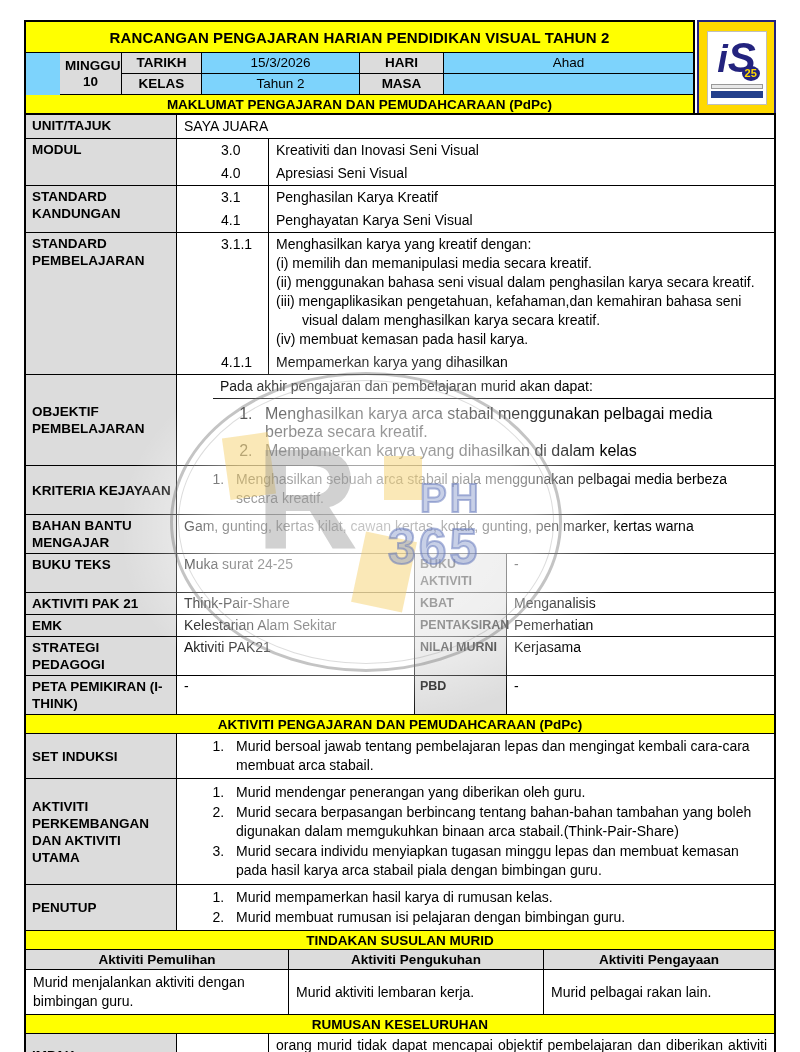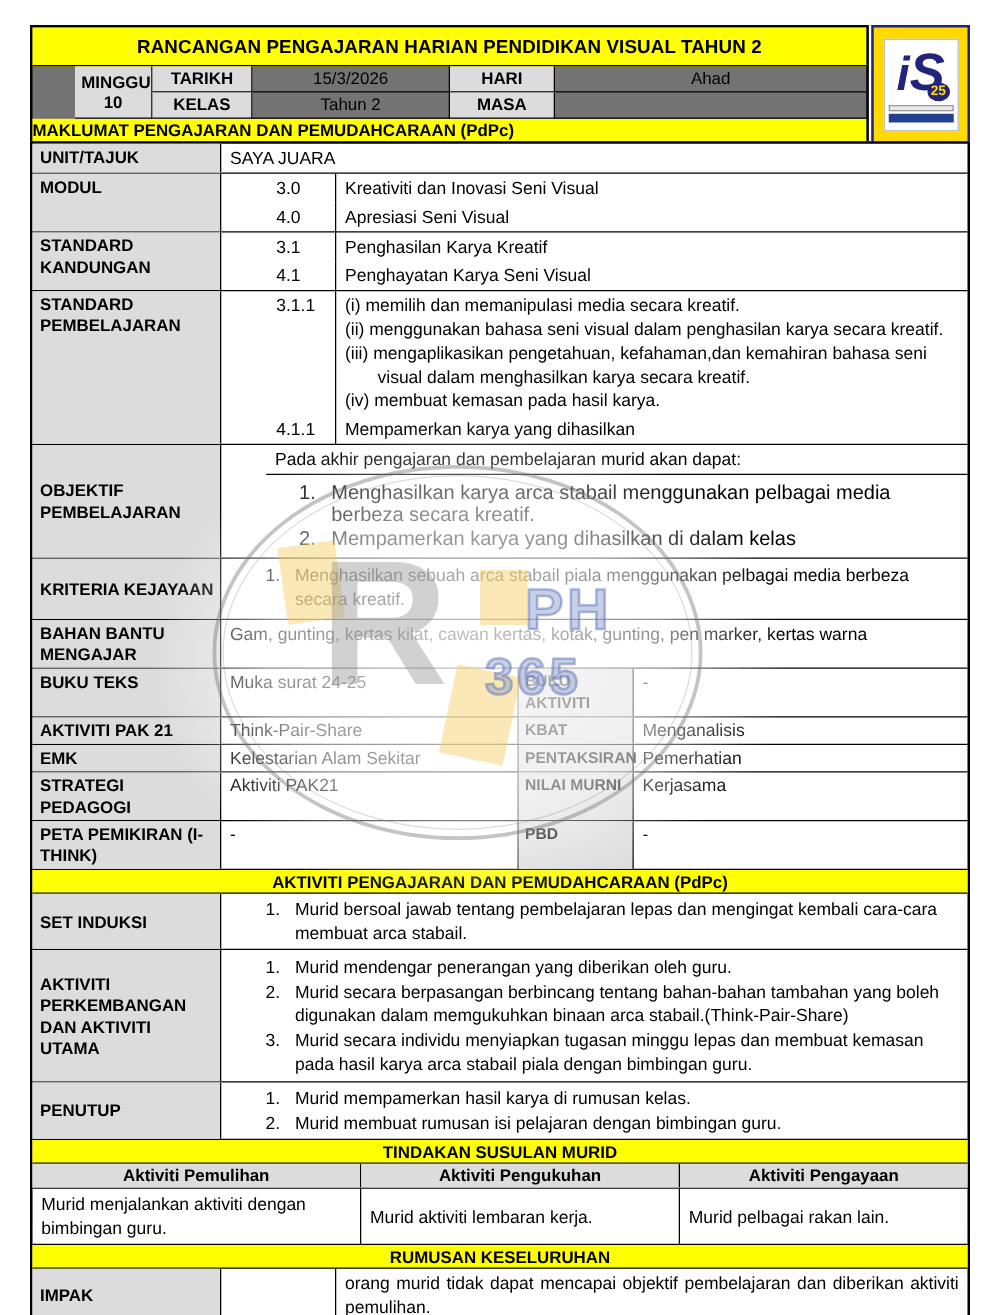--- a/index.html
+++ b/index.html
@@ -7,37 +7,37 @@
   body {
     font-family: "Liberation Sans", sans-serif;
     color: #000;
     position: relative;
     overflow: hidden;
   }
   .doc { position: relative; width: 752px; margin: 20px 24px 0 24px; }
 
   
   .tophdr { display: flex; align-items: stretch; }
-  .tophdr-table { width: 671px; border: 2px solid #000; background: #737373; }
+  .tophdr-table { width: 671px; border: 2px solid #000; background: #7dd3fc; }
   .title-band {
     background: #ffff00; font-weight: bold; font-size: 15px;
     text-align: center; padding: 7px 2px 6px; border-bottom: 1px solid #000;
     letter-spacing: .1px;
   }
   .info-grid { display: grid; grid-template-columns: 62px 80px 158px 84px 1fr; padding-left: 34px; }
   .ig-cell { border-right: 1px solid #000; border-bottom: 1px solid #000; padding: 2px 5px; font-size: 13.5px; min-height: 21px; text-align: center; }
   .ig-cell:nth-child(5n) { border-right: none; }
   .ig-lab { background: #dcdcdc; font-weight: bold; }
   .ig-minggu {
     grid-row: span 2; background: #dcdcdc; font-weight: bold; text-align: center;
     display: flex; flex-direction: column; justify-content: center; gap: 1px;
   }
   .maklumat-band {
     background: #ffff00; font-weight: bold; font-size: 13.5px;
-    text-align: left; padding: 2px 0 1px;
+    text-align: center; padding: 2px 0 1px;
   }
 
   
   .logo {
     width: 79px; margin-left: 2px; border: 2px solid #23237e;
     background: #ffd900; display: flex; align-items: center; justify-content: center;
   }
   .logo-inner {
     width: 60px; height: 74px; background: #fff; border: 1px solid #bfbfbf;
     display: flex; flex-direction: column; align-items: center; justify-content: center;
@@ -107,22 +107,22 @@
   .wm-b2 { left: 334px; top: 516px; width: 52px; height: 72px; transform: rotate(12deg); }
   .wm-b3 { left: 202px; top: 415px; width: 46px; height: 62px; transform: rotate(-8deg); }
   .wm-R {
     position: absolute; left: 232px; top: 408px; font-size: 142px; line-height: 1;
     font-weight: 700; color: rgba(135,135,135,.38);
   }
   .wm-PH, .wm-365 {
     position: absolute; font-weight: 900; letter-spacing: 3px;
     color: rgba(124,142,198,.42); -webkit-text-stroke: 2px rgba(95,115,185,.5);
   }
-  .wm-PH { left: 396px; top: 440px; font-size: 46px; }
-  .wm-365 { left: 364px; top: 498px; font-size: 41px; }
+  .wm-PH { left: 396px; top: 456px; font-size: 40px; }
+  .wm-365 { left: 364px; top: 498px; font-size: 50px; }
 </style>
 </head>
 <body>
 
 <div class="doc">
 
   <div class="tophdr">
     <div class="tophdr-table">
       <div class="title-band">RANCANGAN PENGAJARAN HARIAN PENDIDIKAN VISUAL TAHUN 2</div>
       <div class="info-grid">
@@ -187,20 +187,21 @@
         </div>
       </div>
     </div>
 
     <div class="row">
       <div class="c-label">STANDARD PEMBELAJARAN</div>
       <div class="flexcol">
         <div class="numline" style="flex:1">
           <div class="c-num nm">3.1.1</div>
           <div class="c-body">
+              <div class="hang">Menghasilkan karya yang kreatif dengan:</div>
               <div class="hang">(i)   memilih dan memanipulasi media secara kreatif.</div>
               <div class="hang">(ii)  menggunakan bahasa seni visual dalam penghasilan karya secara kreatif.</div>
               <div class="hang">(iii) mengaplikasikan pengetahuan, kefahaman,dan kemahiran bahasa seni visual dalam menghasilkan karya secara kreatif.</div>
               <div class="hang">(iv) membuat kemasan pada hasil karya.</div>
             </div>
         </div>
         <div class="numline">
           <div class="c-num nm">4.1.1</div>
           <div class="c-body">Mempamerkan karya yang dihasilkan</div>
         </div>

